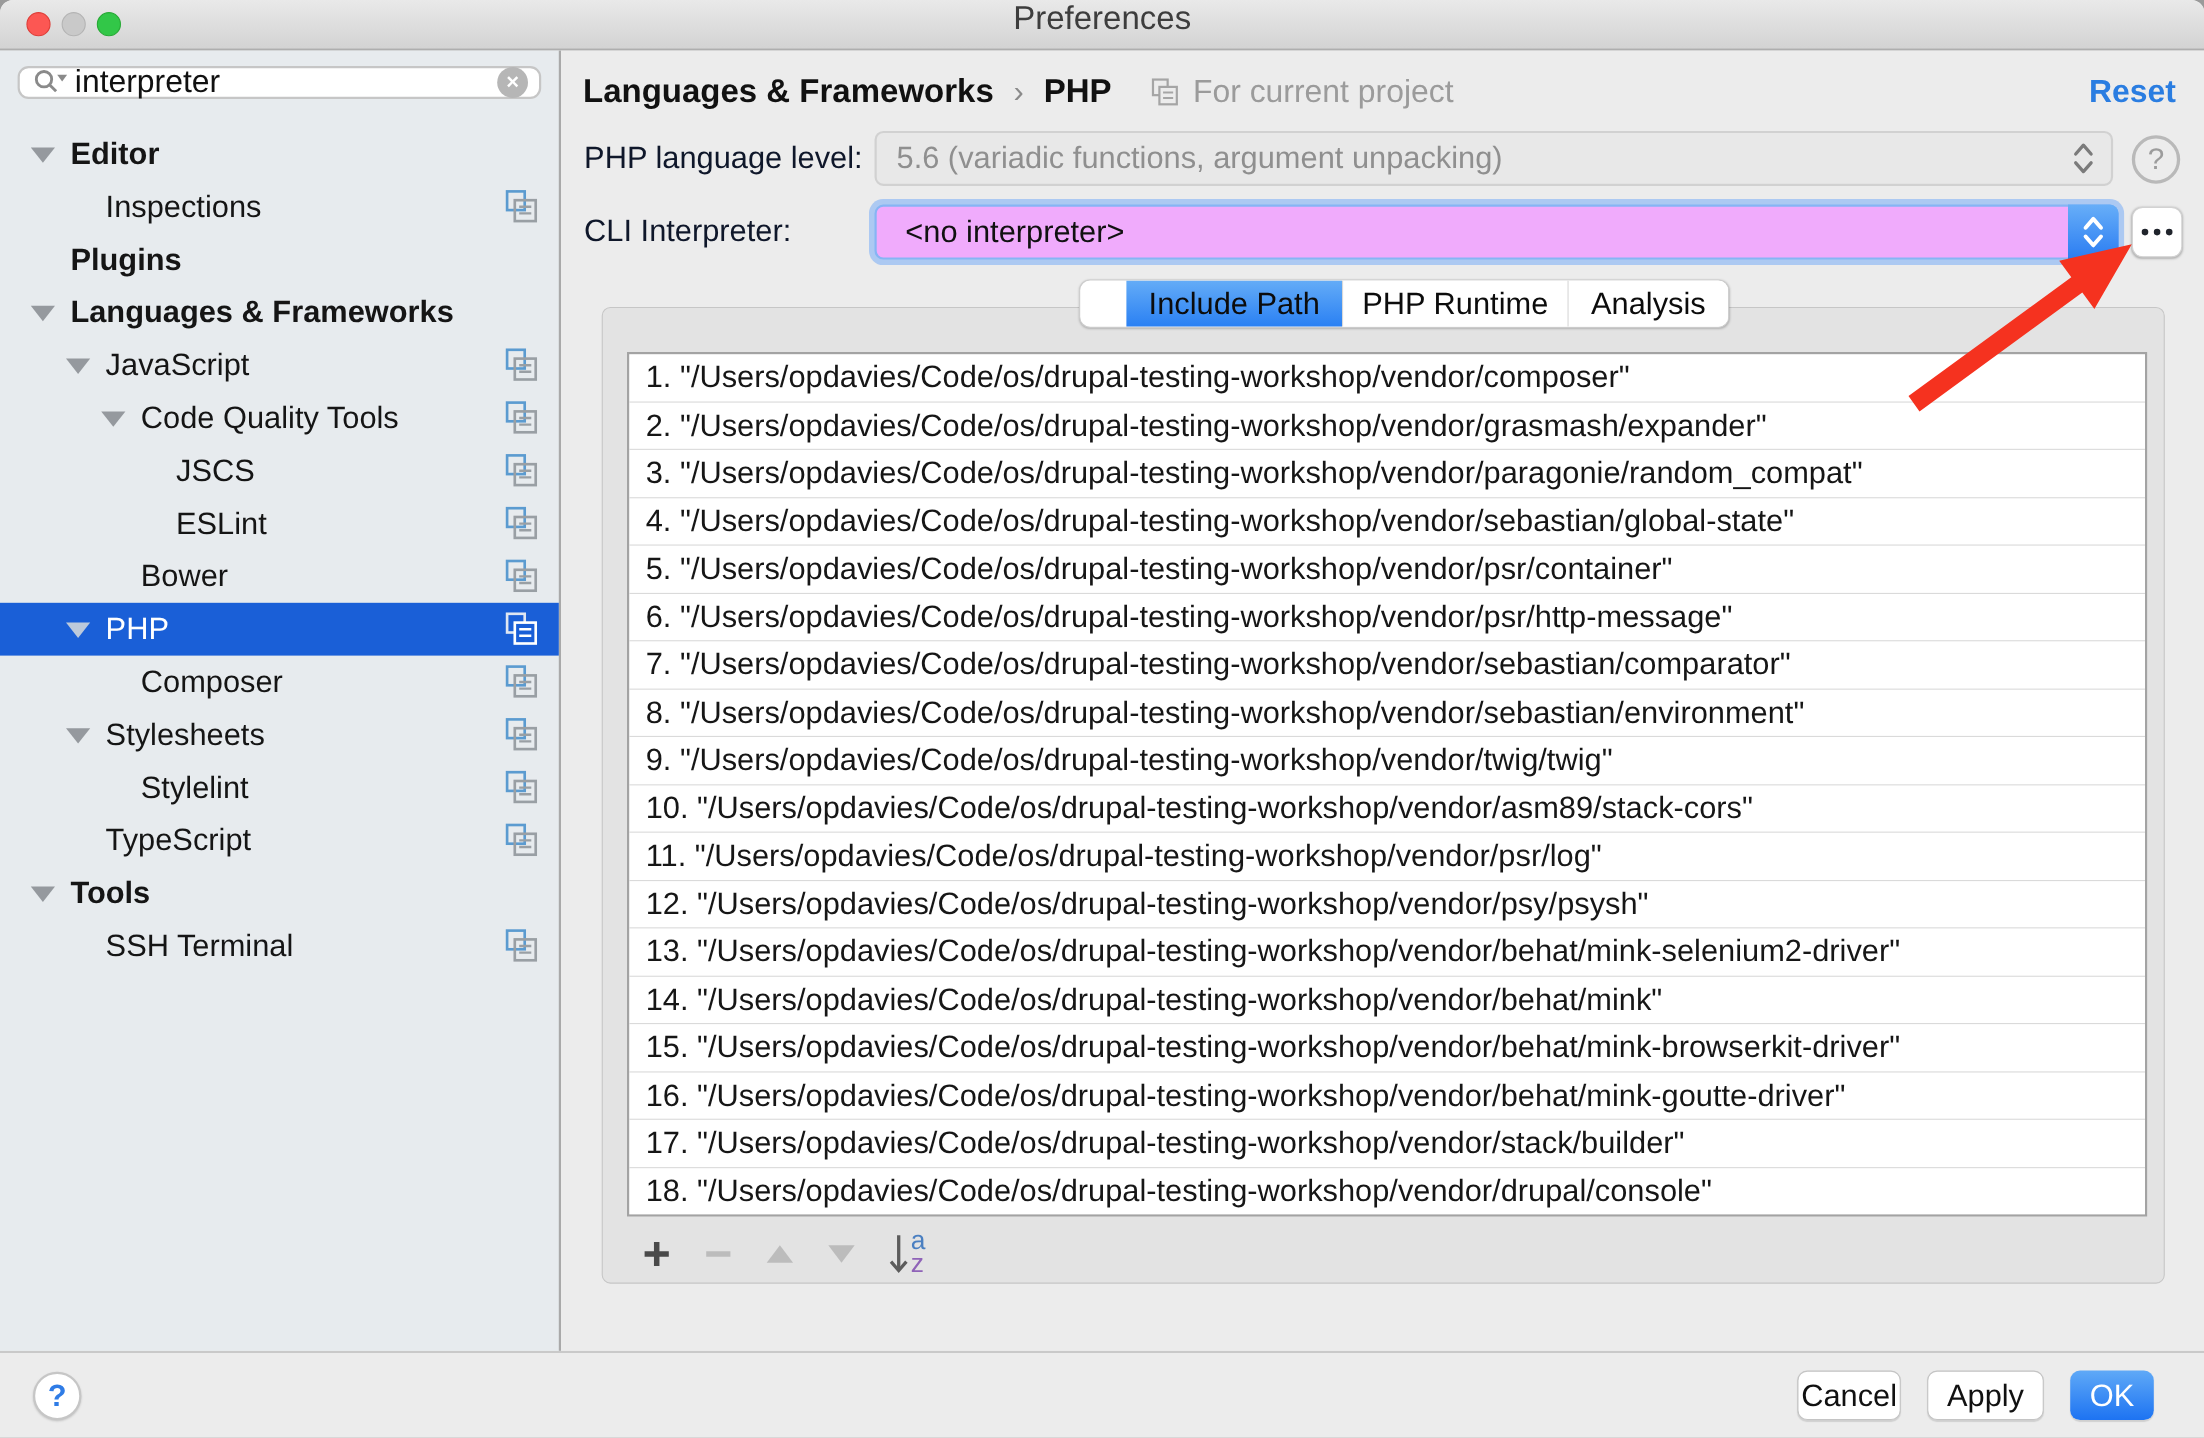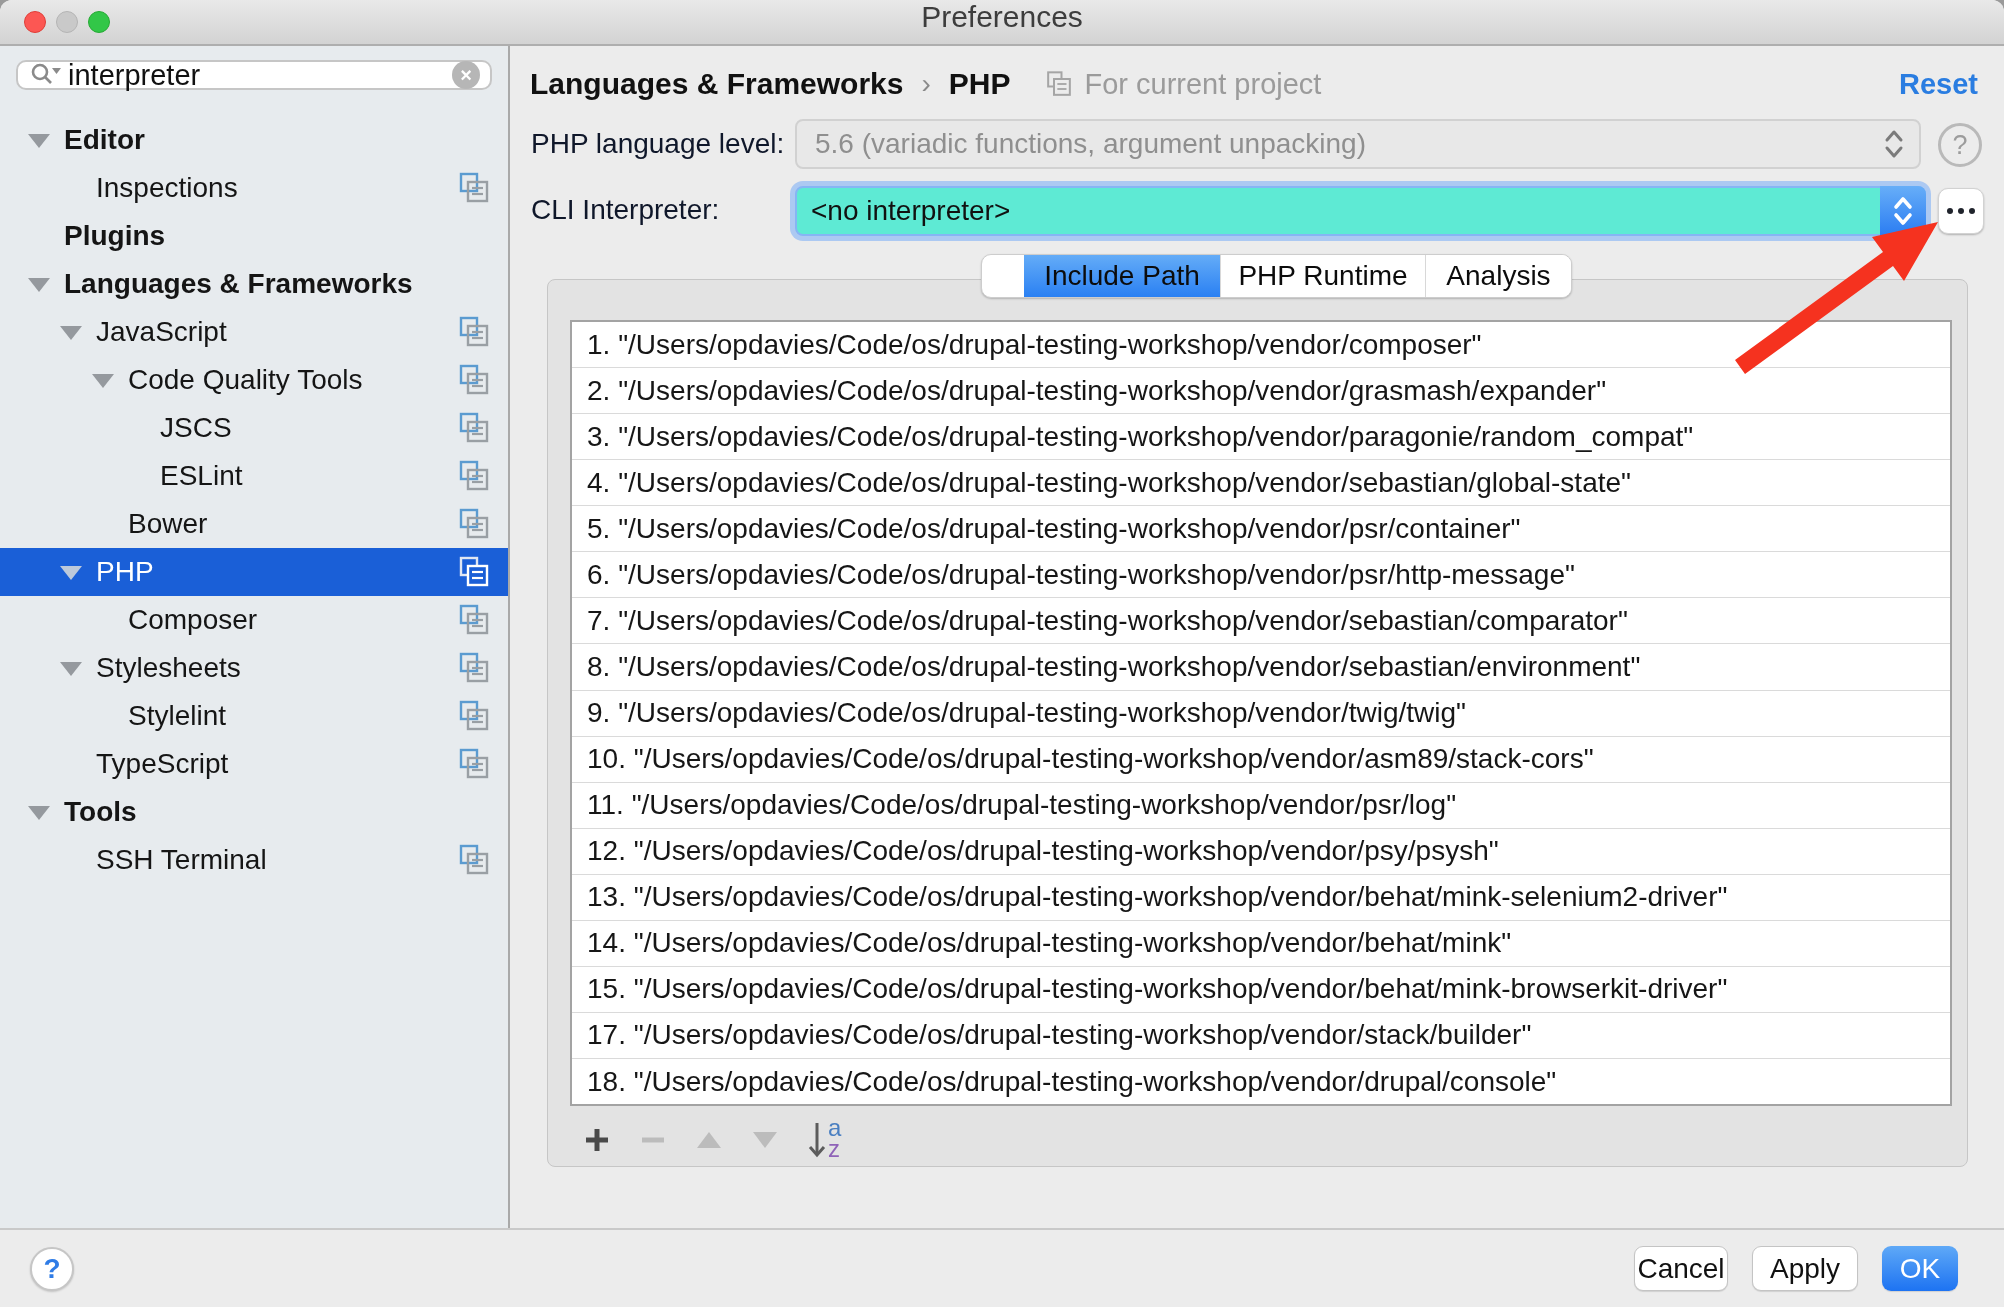--- a/index.html
+++ b/index.html
@@ -84,24 +84,24 @@
     background:#e8e8e8;border:2px solid #d1d1d1;border-radius:8px;
     display:flex;align-items:center;padding:0 14px 0 18px;
   }
   .ll-value{font-size:28px;color:#8f8f8f;flex:1;white-space:nowrap;overflow:hidden;}
   .help-circle{
     position:absolute;left:1428px;top:77px;width:44px;height:44px;border-radius:50%;
     border:3px solid #b9b9b9;color:#9c9c9c;font-size:27px;display:flex;align-items:center;justify-content:center;
   }
 
   .cli-combo{
-    position:absolute;left:285px;top:140px;width:1131px;height:50px;background:#5eead4;
+    position:absolute;left:285px;top:140px;width:1131px;height:50px;background:#f0abfc;
     border:2px solid #86b5f4;border-radius:8px;
     box-shadow:0 0 0 5px rgba(107,166,248,.5);
-    display:flex;align-items:center;padding-left:14px;
+    display:flex;align-items:center;padding-left:26px;
   }
   .cli-value{font-size:28px;color:#111;}
   .cli-stepper{
     position:absolute;right:-2px;top:-2px;width:46px;height:50px;
     background:linear-gradient(#67aef8,#2a7cf2);
     border-radius:0 8px 8px 0;display:flex;align-items:center;justify-content:center;
   }
   .browse-btn{
     position:absolute;left:1428px;top:142px;width:46px;height:46px;background:#fff;
     border:1px solid #d2d2d2;border-radius:10px;box-shadow:0 1px 2px rgba(0,0,0,.25);
@@ -383,20 +383,21 @@
           <div class="prow">6. "/Users/opdavies/Code/os/drupal-testing-workshop/vendor/psr/http-message"</div>
           <div class="prow">7. "/Users/opdavies/Code/os/drupal-testing-workshop/vendor/sebastian/comparator"</div>
           <div class="prow">8. "/Users/opdavies/Code/os/drupal-testing-workshop/vendor/sebastian/environment"</div>
           <div class="prow">9. "/Users/opdavies/Code/os/drupal-testing-workshop/vendor/twig/twig"</div>
           <div class="prow">10. "/Users/opdavies/Code/os/drupal-testing-workshop/vendor/asm89/stack-cors"</div>
           <div class="prow">11. "/Users/opdavies/Code/os/drupal-testing-workshop/vendor/psr/log"</div>
           <div class="prow">12. "/Users/opdavies/Code/os/drupal-testing-workshop/vendor/psy/psysh"</div>
           <div class="prow">13. "/Users/opdavies/Code/os/drupal-testing-workshop/vendor/behat/mink-selenium2-driver"</div>
           <div class="prow">14. "/Users/opdavies/Code/os/drupal-testing-workshop/vendor/behat/mink"</div>
           <div class="prow">15. "/Users/opdavies/Code/os/drupal-testing-workshop/vendor/behat/mink-browserkit-driver"</div>
+          <div class="prow">16. "/Users/opdavies/Code/os/drupal-testing-workshop/vendor/behat/mink-goutte-driver"</div>
           <div class="prow">17. "/Users/opdavies/Code/os/drupal-testing-workshop/vendor/stack/builder"</div>
           <div class="prow">18. "/Users/opdavies/Code/os/drupal-testing-workshop/vendor/drupal/console"</div>
         </div>
         <div class="listtools">
           <span class="tool">
             <svg width="26" height="26" viewBox="0 0 26 26">
               <line x1="13" y1="2" x2="13" y2="24" stroke="#4a4a4a" stroke-width="5"></line>
               <line x1="2" y1="13" x2="24" y2="13" stroke="#4a4a4a" stroke-width="5"></line>
             </svg>
           </span>

